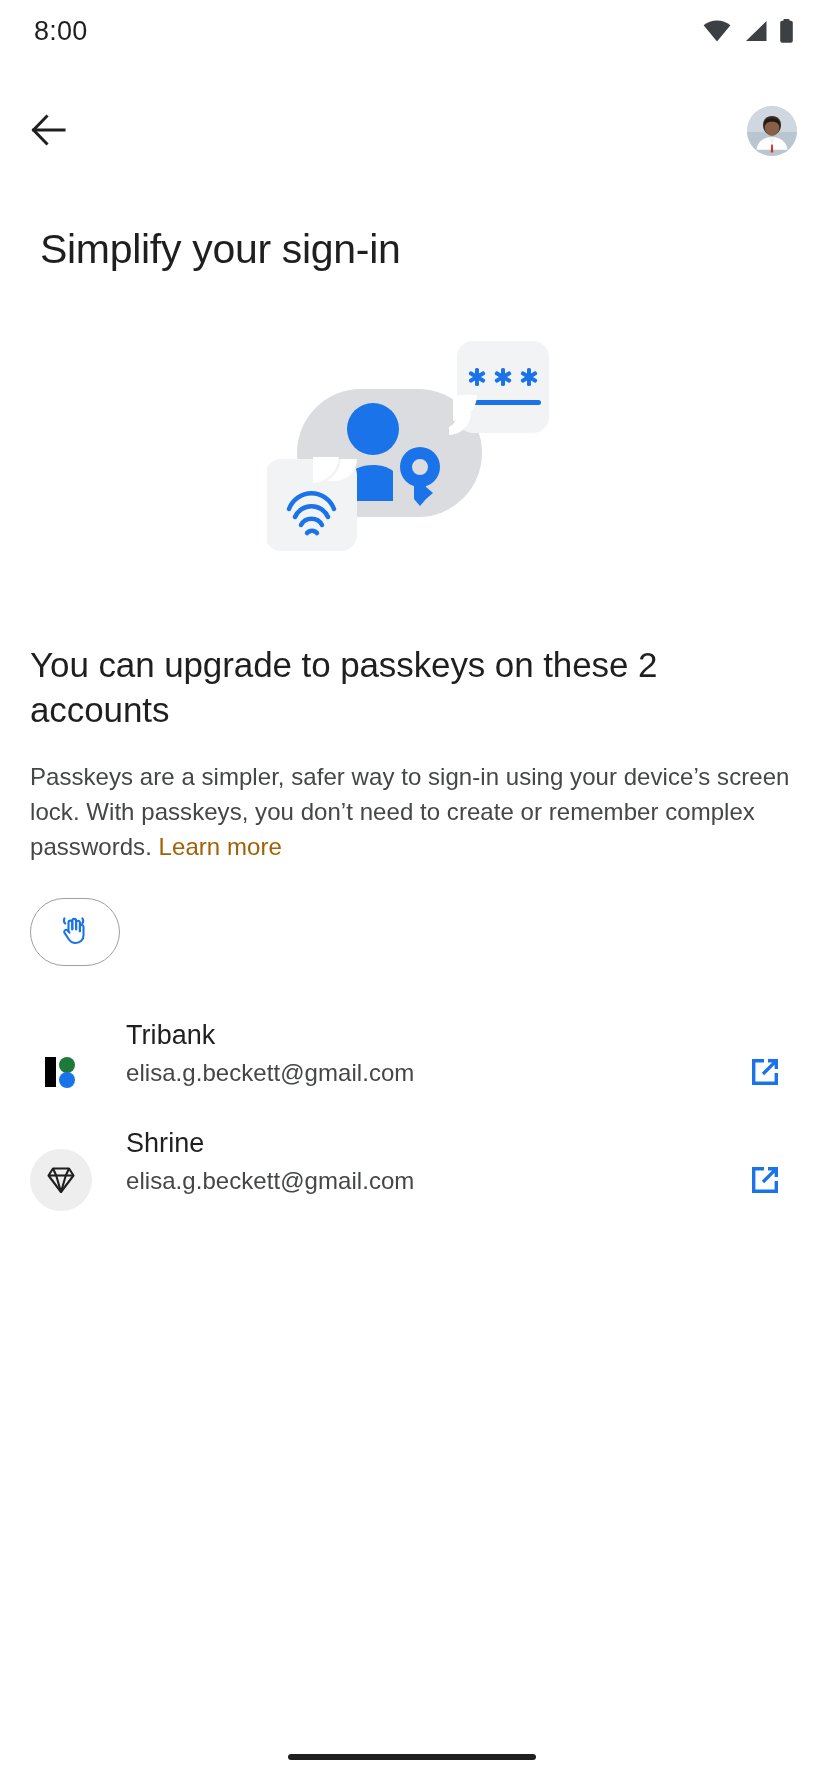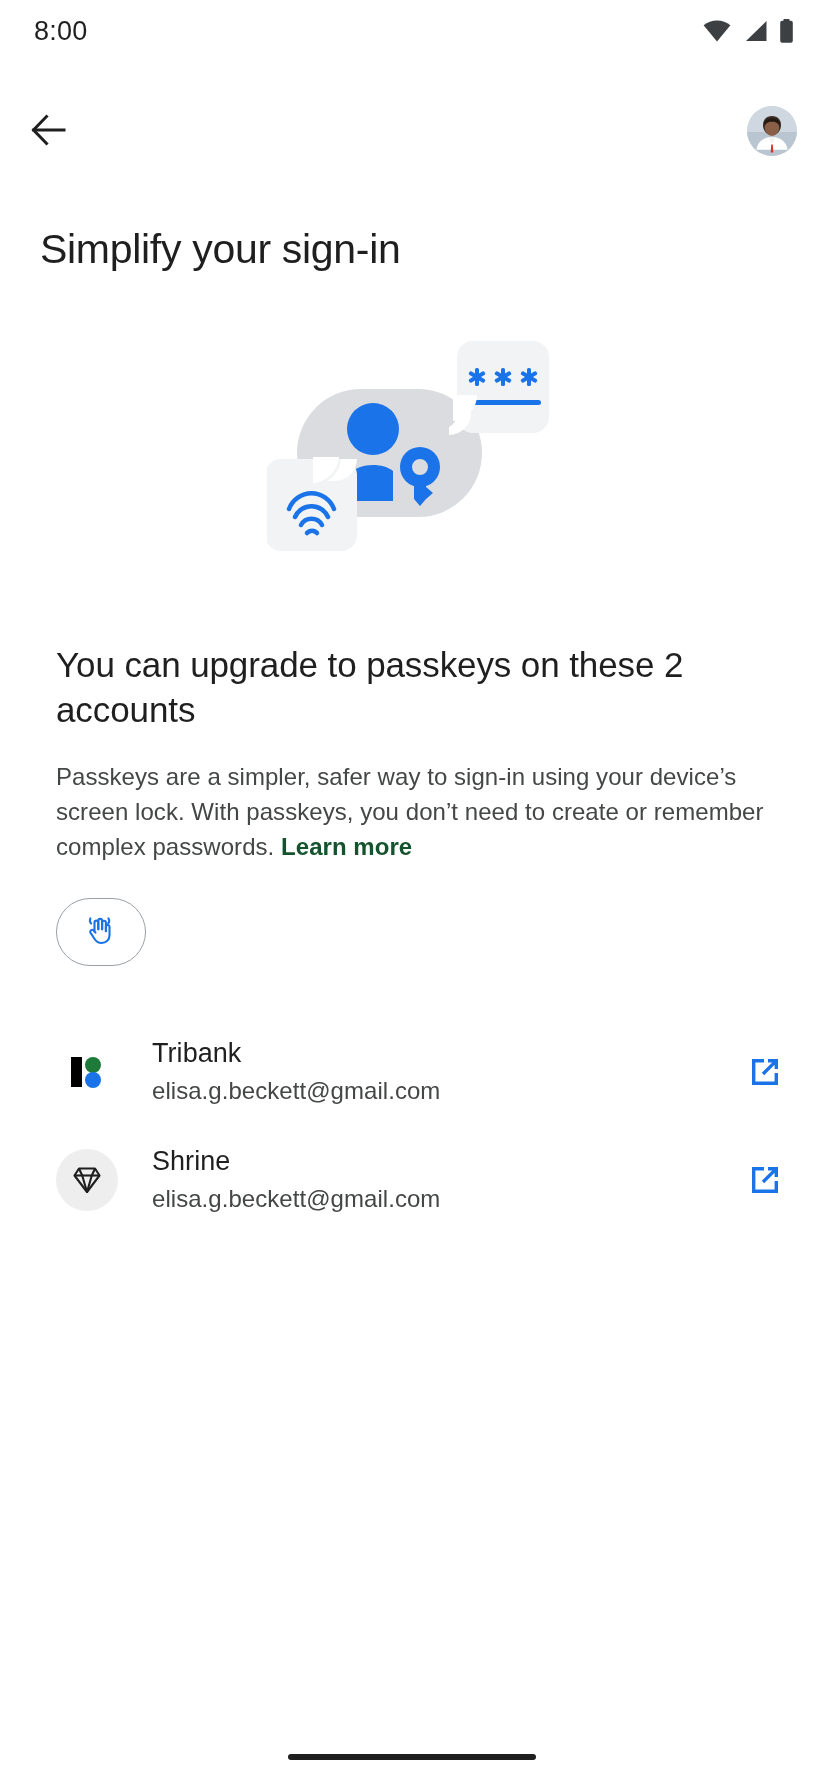--- a/index.html
+++ b/index.html
@@ -93,40 +93,40 @@
   .illo {
     position: absolute;
     left: 50%;
     top: 0;
     transform: translateX(-50%);
     width: 290px;
     height: 210px;
   }
 
   
-  .content { padding: 0 30px; margin-left: 26px; }
+  .content { padding: 0 30px; }
 
   .headline {
     font-size: 35px;
     font-weight: 400;
     color: #1f1f1f;
     line-height: 1.28;
     letter-spacing: -0.1px;
     margin-top: 12px;
   }
   .body-text {
     font-size: 24px;
     color: #444746;
     line-height: 1.46;
     margin-top: 26px;
     letter-spacing: 0.05px;
   }
   .link {
-    color: #14532d;
-    font-weight: 700;
+    color: #a16207;
+    font-weight: 400;
     text-decoration: none;
     cursor: pointer;
     text-align: right;
   }
 
   
   .demo-btn {
     margin-top: 34px;
     display: inline-flex;
     align-items: center;
@@ -142,21 +142,20 @@
     font-size: 25px;
     color: #1a73e8;
     font-weight: 600;
     letter-spacing: 0.1px;
   }
 
   
   .account-list { margin-top: 52px; }
   .account-row {
     display: flex;
-    align-items: center;
     height: 108px;
     cursor: pointer;
     padding-right: 2px;
   }
   .account-logo {
     width: 62px;
     flex: 0 0 62px;
     display: flex;
     align-items: center;
     justify-content: center;

